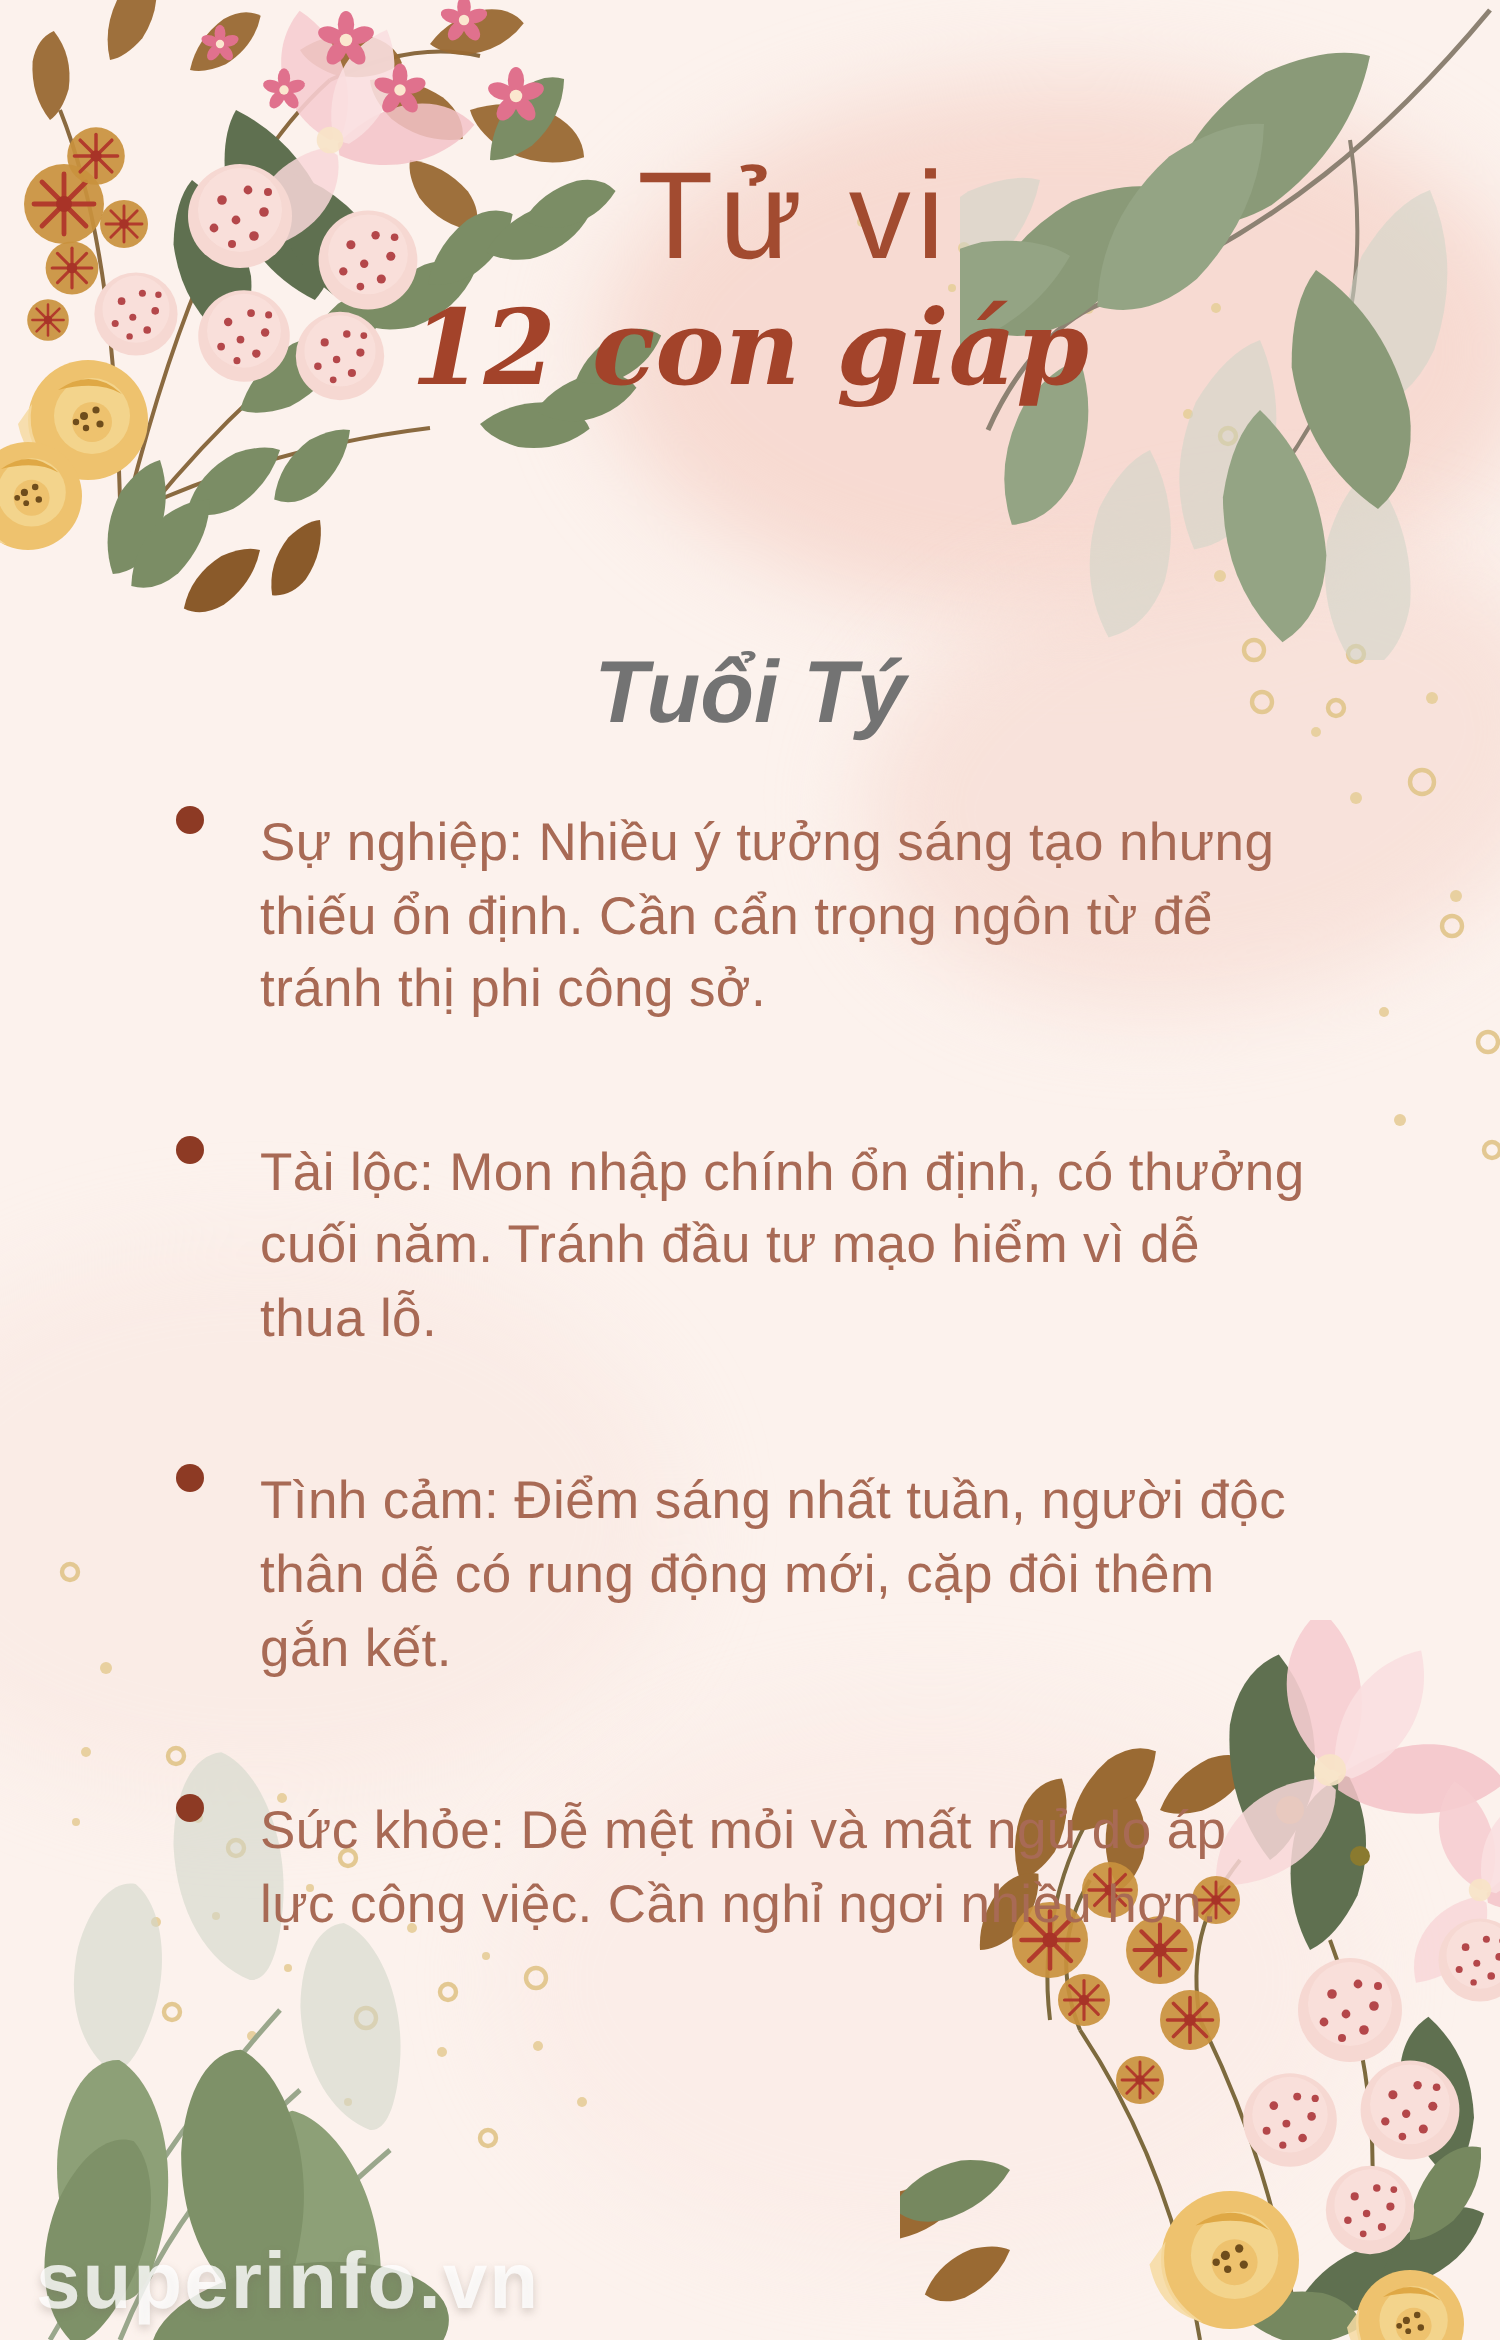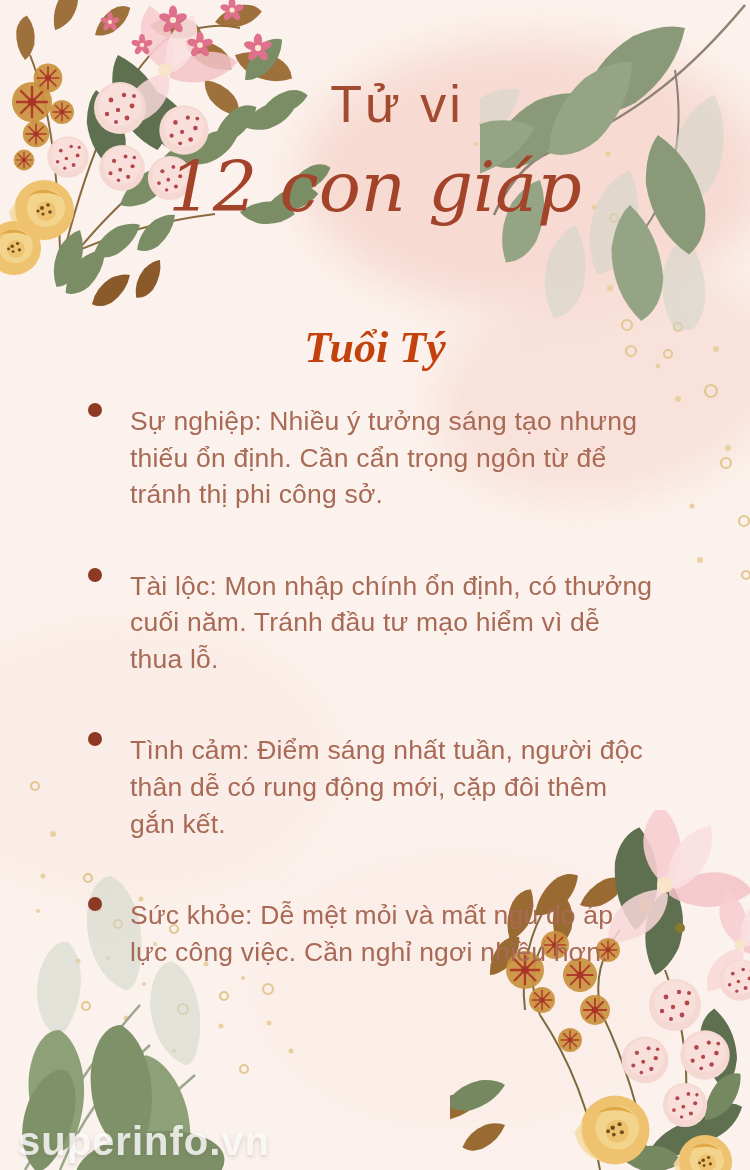--- a/index.html
+++ b/index.html
@@ -10,27 +10,27 @@
   }
   .layer{position:absolute;inset:0;pointer-events:none;}
   
   .wash{position:absolute;border-radius:50%;filter:blur(22px);}
   .wash-title{left:300px;top:40px;width:470px;height:270px;background:rgba(246,214,205,.85);}
   .wash-mid{left:430px;top:270px;width:360px;height:230px;background:rgba(247,219,211,.7);transform:rotate(-12deg);}
   .wash-lowleft{left:-80px;top:620px;width:420px;height:280px;background:rgba(249,228,221,.45);}
   .wash-botmid{left:250px;top:850px;width:430px;height:280px;background:rgba(249,231,225,.4);}
   
   .header{position:absolute;top:78px;left:0;right:0;text-align:center;z-index:6;}
-  .title-small{font-size:52px;color:#a24b30;letter-spacing:3px;line-height:1;margin-left:44px;}
-  .title-main{font-family:"DejaVu Serif", serif;font-style:italic;font-weight:normal;
-    font-size:70px;color:#a3432a;line-height:1.05;margin-top:21px;}
+  .title-small{font-size:62px;color:#a24b30;letter-spacing:3px;line-height:1;margin-left:44px;}
+  .title-main{font-family:"DejaVu Serif", serif;font-style:italic;font-weight:bold;
+    font-size:52px;color:#a3432a;line-height:1.05;margin-top:8px;}
   .date-range{font-size:56px;color:#a65a40;letter-spacing:2px;margin-top:12px;}
   .zodiac{position:absolute;top:322px;left:0;right:0;text-align:center;z-index:6;
-    font-family:Liberation Serif, serif;font-style:italic;font-weight:bold;
-    font-size:44px;color:#c2410c;}
+    font-family:Liberation Sans, sans-serif;font-style:italic;font-weight:bold;
+    font-size:44px;color:#737373;}
   
   .list{position:absolute;top:392px;left:88px;width:578px;z-index:6;list-style:none;margin:0;padding:0;}
   .list li{display:flex;margin-bottom:33px;}
   .bullet-dot{width:14px;height:14px;border-radius:50%;background:#8d3a24;margin:11px 17px 0 0;flex:none;}
   .list p{margin:11px;font-size:26.5px;line-height:1.38;color:#a8ante;color:#a86a55;letter-spacing:.2px;}
   
   .watermark{position:absolute;left:18px;bottom:6px;z-index:9;
     font-size:40px;font-weight:bold;letter-spacing:1px;
     color:rgba(255,255,255,.8);text-shadow:0 2px 4px rgba(120,105,95,.28);margin-top:24px;}
   .deco{position:absolute;z-index:4;pointer-events:none;}

